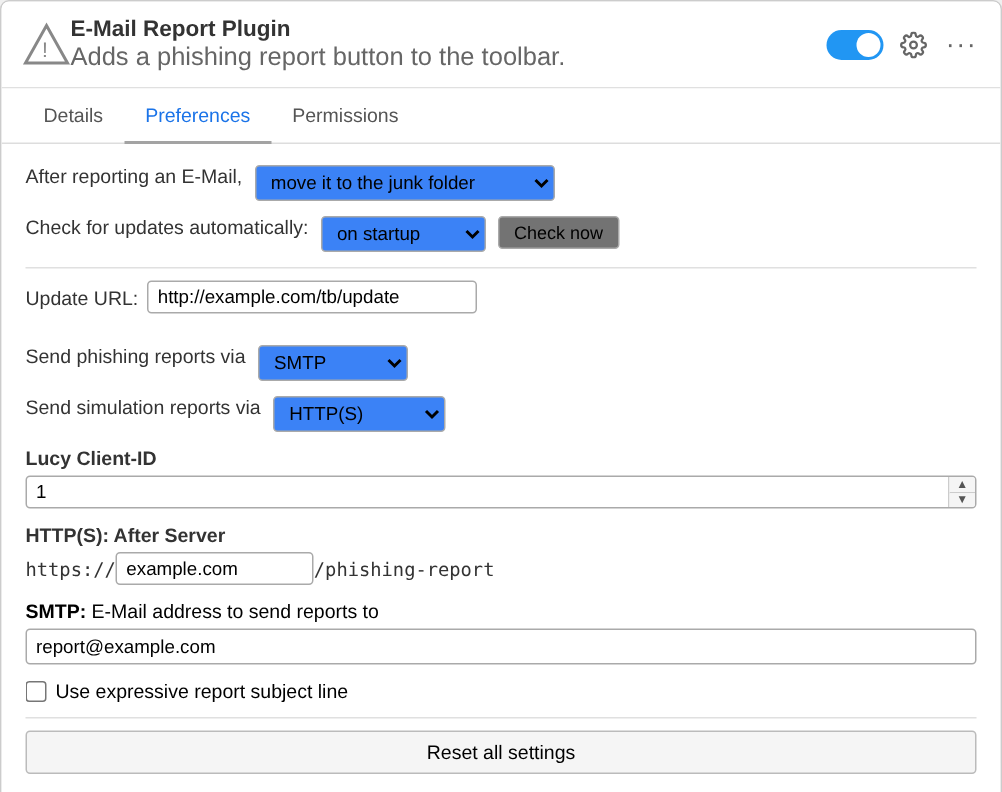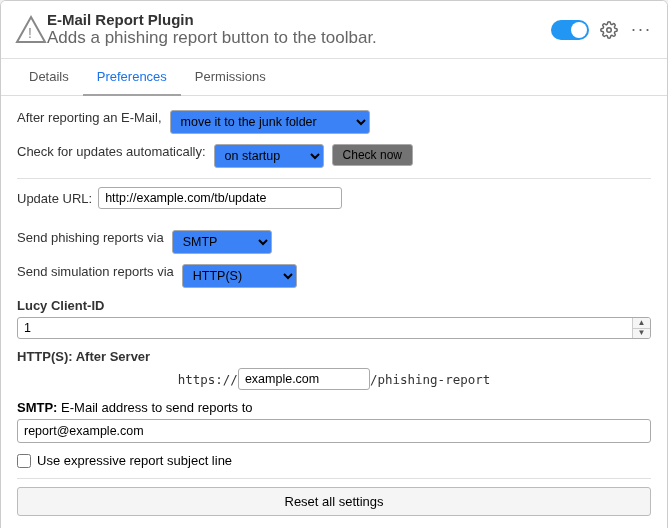--- a/index.html
+++ b/index.html
@@ -154,21 +154,21 @@
       gap: 6px;
       margin-bottom: 21px;
     }
     input[type="text"], input[type="url"] {
       padding: 3px 6px;
       border: 1px solid #aaa;
       border-radius: 3px;
       font-size: 12.5px;
     }
     .input-url {
-      width: 244px;
+      width: 220px;
     }
     .input-server {
       width: 132px;
     }
     .input-email {
       width: 100%;
       display: block;
     }
     .divider {
       border: none;
@@ -222,21 +222,20 @@
       margin-bottom: 4px;
       font-size: 13px;
     }
     .server-row {
       display: flex;
       align-items: center;
       gap: 0;
       margin-bottom: 10px;
       font-family: monospace;
       font-size: 12.5px;
-      justify-content: center;
     }
     .server-prefix {
       color: #333;
       font-family: monospace;
     }
     .server-suffix {
       color: #333;
       font-family: monospace;
     }
     .email-section {

